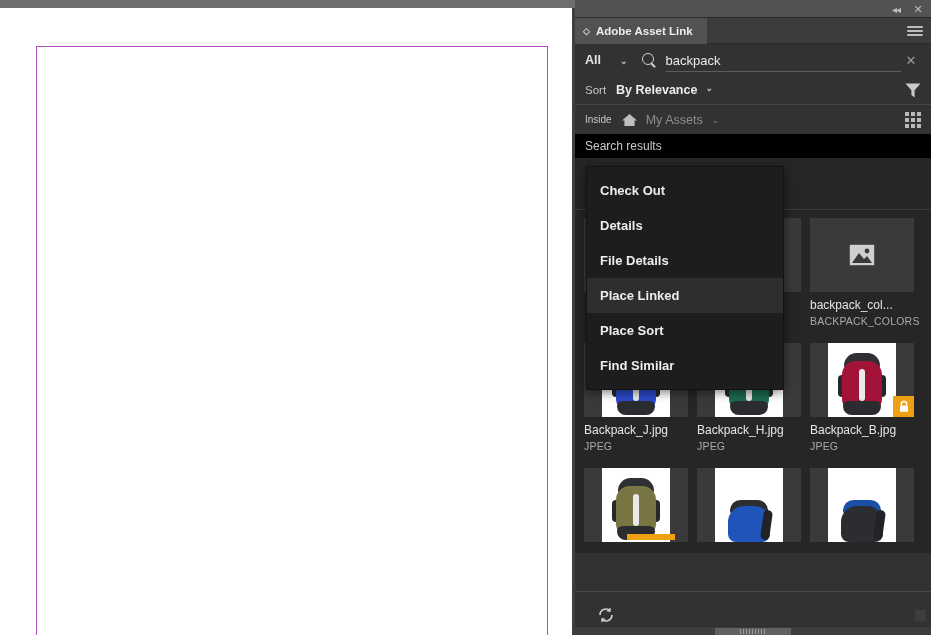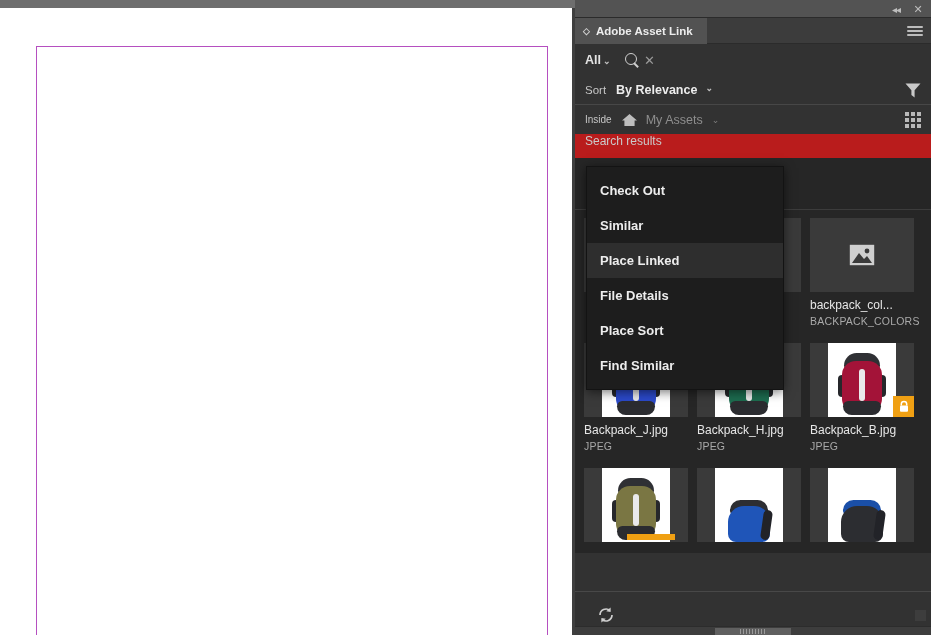--- a/index.html
+++ b/index.html
@@ -73,21 +73,21 @@
     display:flex; flex-direction:column; justify-content:center; gap:2.5px;
   }
   .panel-menu-btn i { display:block; height:1.5px; background:#bcbcbc; border-radius:1px; }
 
   
   .search-row {
     position:relative; height:32px; background:#323232;
     display:flex; align-items:center; padding:0 10px;
   }
   .scope-select {
-    display:flex; align-items:center; gap:2px;
+    display:flex; align-items:center; gap:19px;
     color:#e3e3e3; font-size:12.5px; font-weight:bold;
     cursor:pointer; user-select:none; padding-right:2px;
   }
   .chev { font-size:9px; color:#c2c2c2; line-height:1; transform:translateY(1px); }
   .search-icon { margin-left:12px; width:15px; height:15px; position:relative; cursor:pointer; }
   .search-icon::before {
     content:""; position:absolute; left:0; top:0;
     width:10px; height:10px; border:1.6px solid #cfcfcf; border-radius:50%;
   }
   .search-icon::after {
@@ -146,22 +146,22 @@
   .gridview-icon {
     position:absolute; right:9px; top:6px;
     width:18px; height:18px; cursor:pointer;
     display:grid; grid-template-columns:repeat(3,4px); grid-template-rows:repeat(3,4px);
     gap:2px; align-content:center; justify-content:center;
   }
   .gridview-icon i { display:block; width:4px; height:4px; background:#b9b9b9; }
 
   
   .results-hdr {
-    position:relative; height:24px; background:#b91c1c;
-    display:flex; padding:0 10px;
+    position:relative; height:24px; background:#000000;
+    display:flex; align-items:center; padding:0 10px;
     color:#cacaca; font-size:12px;
   }
   .section-band {
     position:relative; height:52px; background:#262626;
     display:flex; align-items:center; padding:0 10px;
     color:#c9c9c9; font-size:12.5px;
     border-bottom:1px solid #3c3c3c;
   }
   .band-text { position:absolute; left:130px; top:17px; white-space:nowrap; }
 
@@ -317,20 +317,24 @@
         <i></i>
       </div>
     </div>
 
     <div class="search-row">
       <div class="scope-select">
         <span>All</span>
         <span class="chev">⌄</span>
       </div>
       <div class="search-icon"></div>
+      <div class="search-input-wrap">
+        <input class="search-input" value="backpack" style="">
+        <div class="search-underline"></div>
+      </div>
       <div class="search-clear">✕</div>
     </div>
 
     <div class="sort-row">
       <span class="sort-label">Sort</span>
       <div class="sort-value">
         <span>By Relevance</span>
         <span class="chev">⌄</span>
       </div>
       <div class="filter-icon">
@@ -500,23 +504,23 @@
           </div>
         </div>
         <div class="asset-name"></div>
         <div class="asset-type"></div>
       </div>
 
     </div>
 
     <div class="ctx-menu">
       <div class="ctx-item">Check Out</div>
-      <div class="ctx-item">Similar</div>
+      <div class="ctx-item">Details</div>
+      <div class="ctx-item">File Details</div>
       <div class="ctx-item selected">Place Linked</div>
-      <div class="ctx-item">File Details</div>
       <div class="ctx-item">Place Sort</div>
       <div class="ctx-item">Find Similar</div>
     </div>
 
     <div class="panel-footer">
       <div class="refresh-icon">
         <svg viewBox="0 0 18 18" width="18" height="18">
           <path d="M3 9a6 6 0 0 1 10-4.4" fill="none" stroke="#cfcfcf" stroke-width="1.7"></path>
           <polygon points="13.6,1.4 13.6,6 9.2,5.2" fill="#cfcfcf"></polygon>
           <path d="M15 9a6 6 0 0 1-10 4.4" fill="none" stroke="#cfcfcf" stroke-width="1.7"></path>

